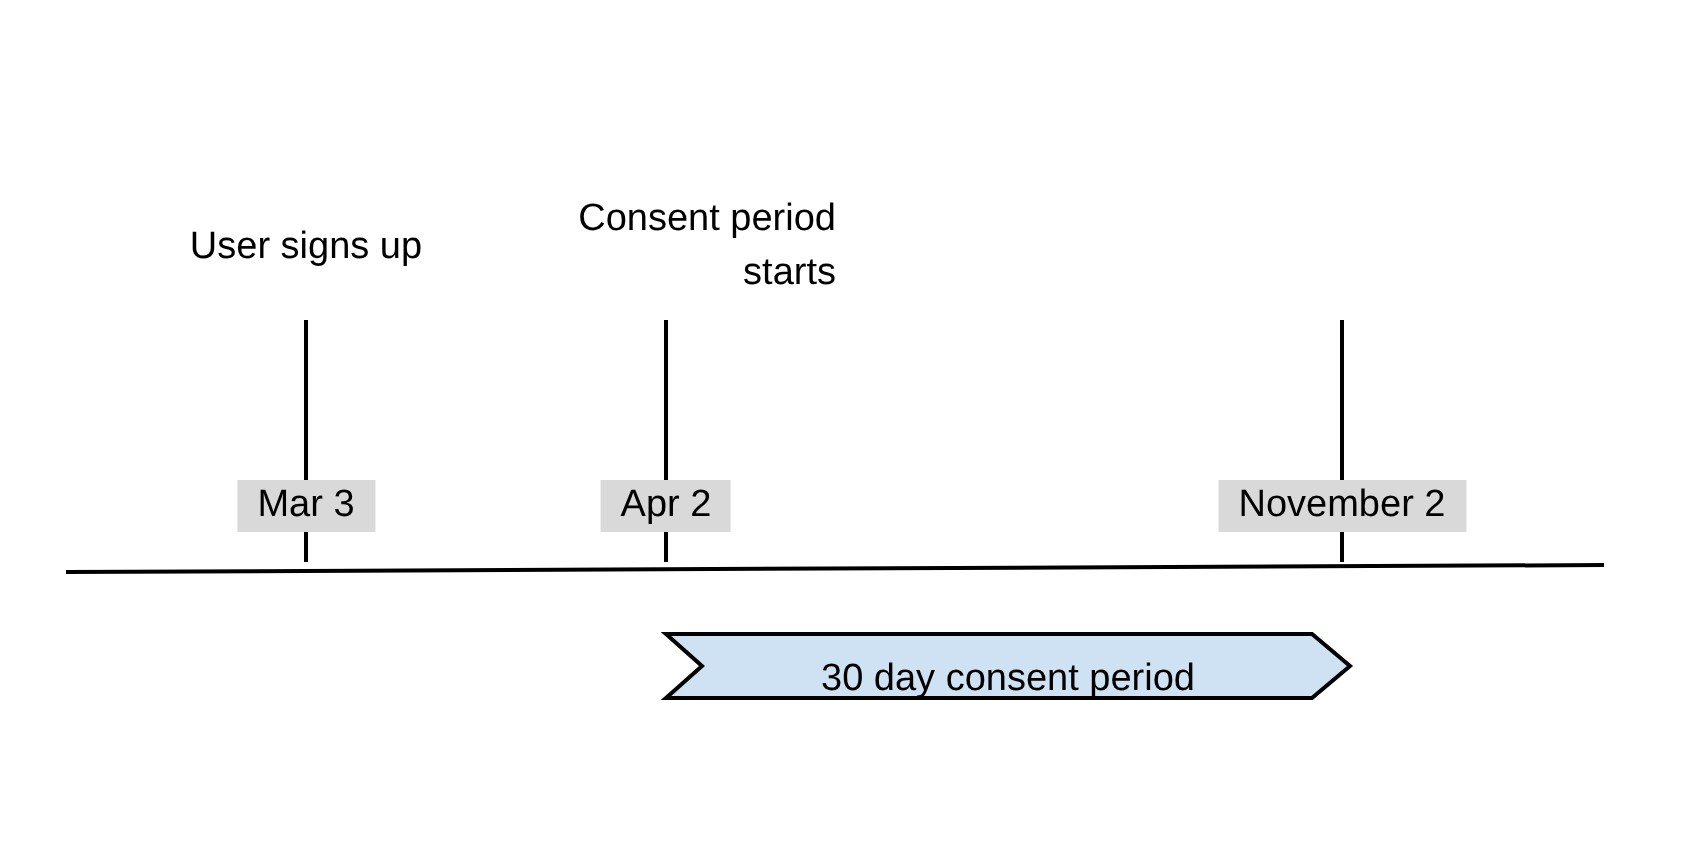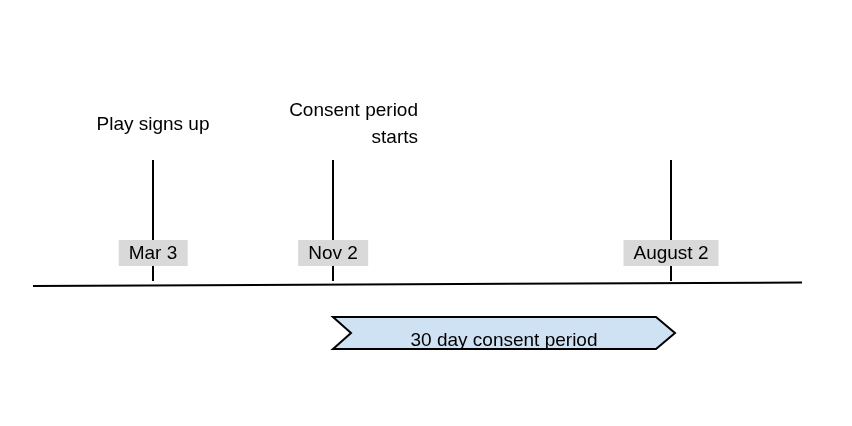--- a/index.html
+++ b/index.html
@@ -110,32 +110,32 @@
     font-size: 19px;
     white-space: nowrap;
     color: var(--text, #000000);
   }
 </style>
 </head>
 <body>
 
 <div class="canvas">
 
-  <div class="event-title e1">Play signs up</div>
+  <div class="event-title e1">User signs up</div>
   <div class="event-title e2">Consent period starts</div>
 
   <div class="tick t1"></div>
   <div class="tick t2"></div>
   <div class="tick t3"></div>
 
   <div class="timeline-line"></div>
 
   <div class="date-badge d1">Mar 3</div>
-  <div class="date-badge d2">Nov 2</div>
-  <div class="date-badge d3">August 2</div>
+  <div class="date-badge d2">Apr 2</div>
+  <div class="date-badge d3">November 2</div>
 
   <div class="ribbon">
     <svg width="344" height="34" viewBox="0 0 344 34" aria-hidden="true">
       <path d="M1,1 H324 L343,17 L324,33 H1 L19,17 Z"></path>
     </svg>
     <div class="ribbon-label">30 day consent period</div>
   </div>
 
 </div>
 

